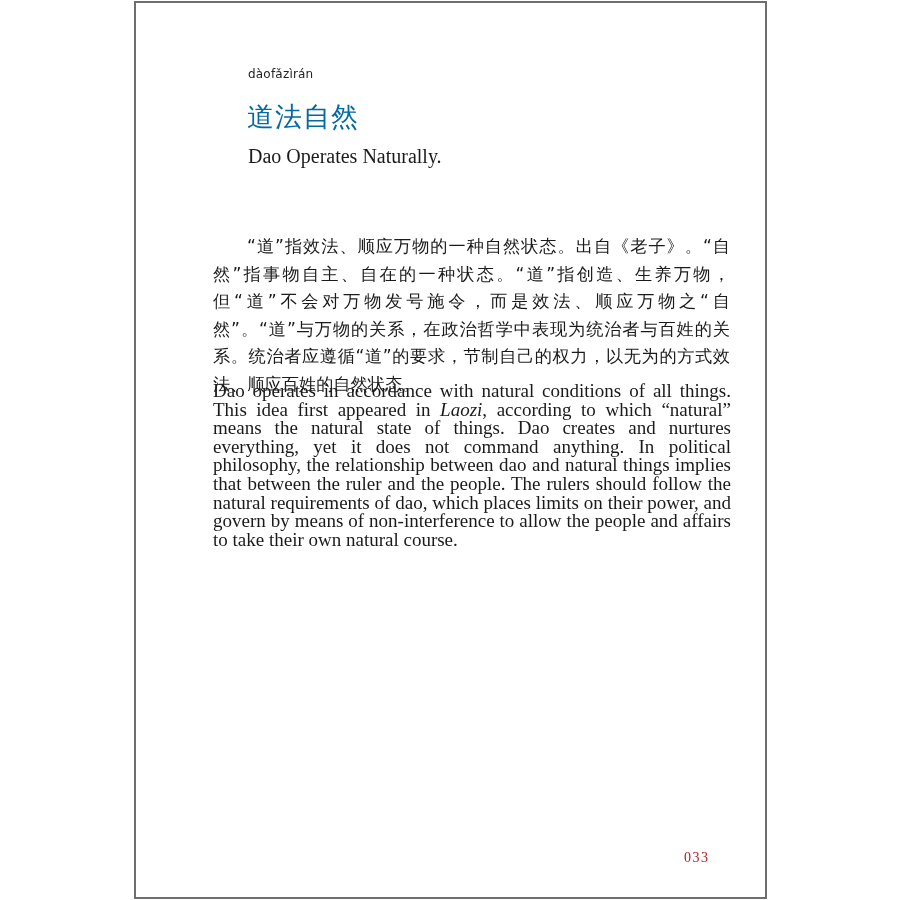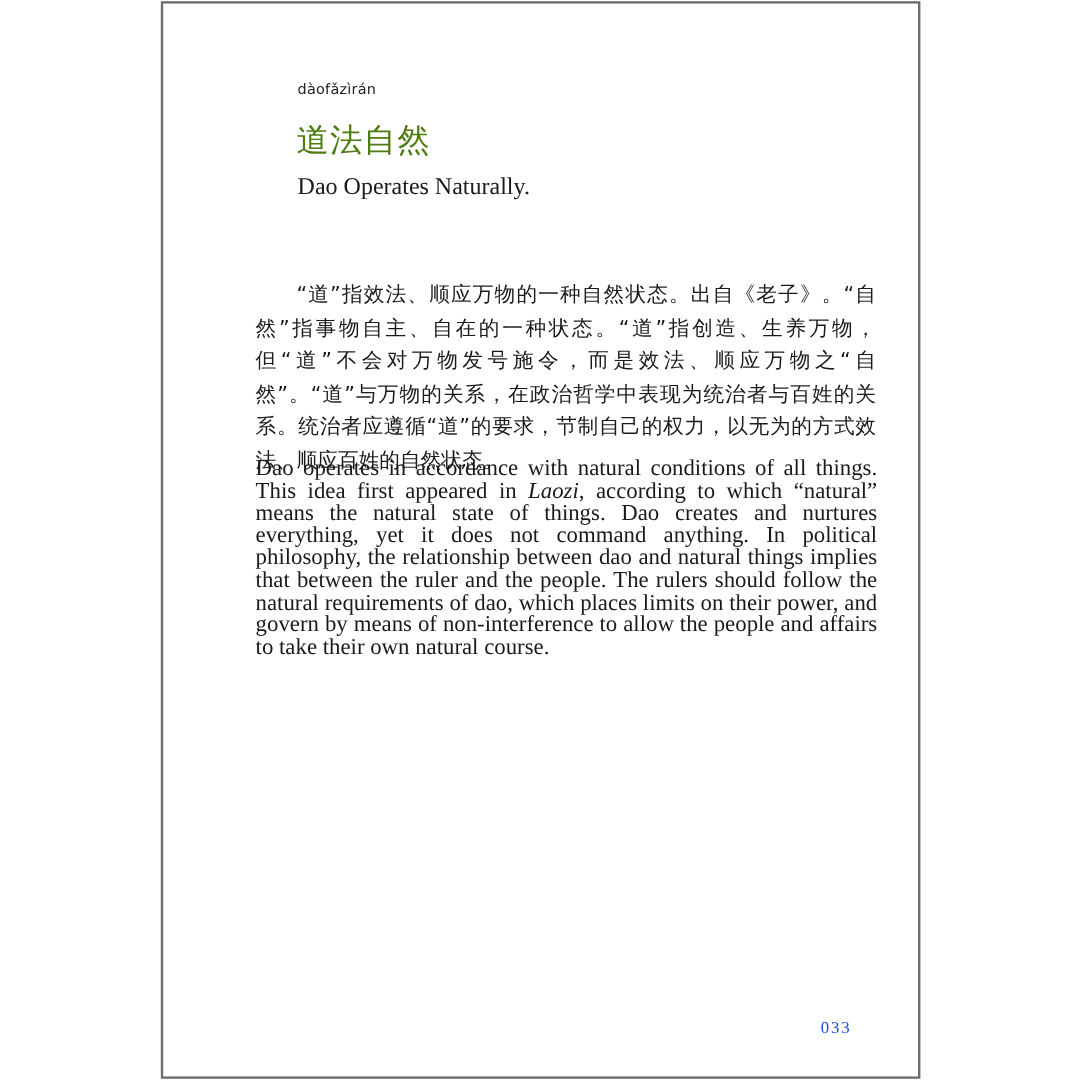--- a/index.html
+++ b/index.html
@@ -32,21 +32,21 @@
       font-size: 12px;
       color: #222222;
       letter-spacing: 0.2px;
     }
     .term-zh {
       position: absolute;
       left: 111px;
       top: 96px;
       font-family: "DejaVu Sans", sans-serif;
       font-size: 27px;
-      color: #4d7c0f;
+      color: #0369a1;
       letter-spacing: 1px;
     }
     .term-en {
       position: absolute;
       left: 112px;
       top: 142px;
       font-family: "Liberation Serif", serif;
       font-size: 20px;
       color: #1a1a1a;
     }
@@ -76,21 +76,21 @@
     .en-para em {
       font-style: italic;
     }
     .page-number {
       position: absolute;
       left: 548px;
       top: 847px;
       font-family: "Liberation Serif", serif;
       font-size: 14px;
       letter-spacing: 1.5px;
-      color: #1d4ed8;
+      color: #b91c1c;
     }
   </style>
 </head>
 <body>
 
 <div class="page">
   <div class="pinyin">dàofǎzìrán</div>
   <div class="term-zh">道法自然</div>
   <div class="term-en">Dao Operates Naturally.</div>
 

